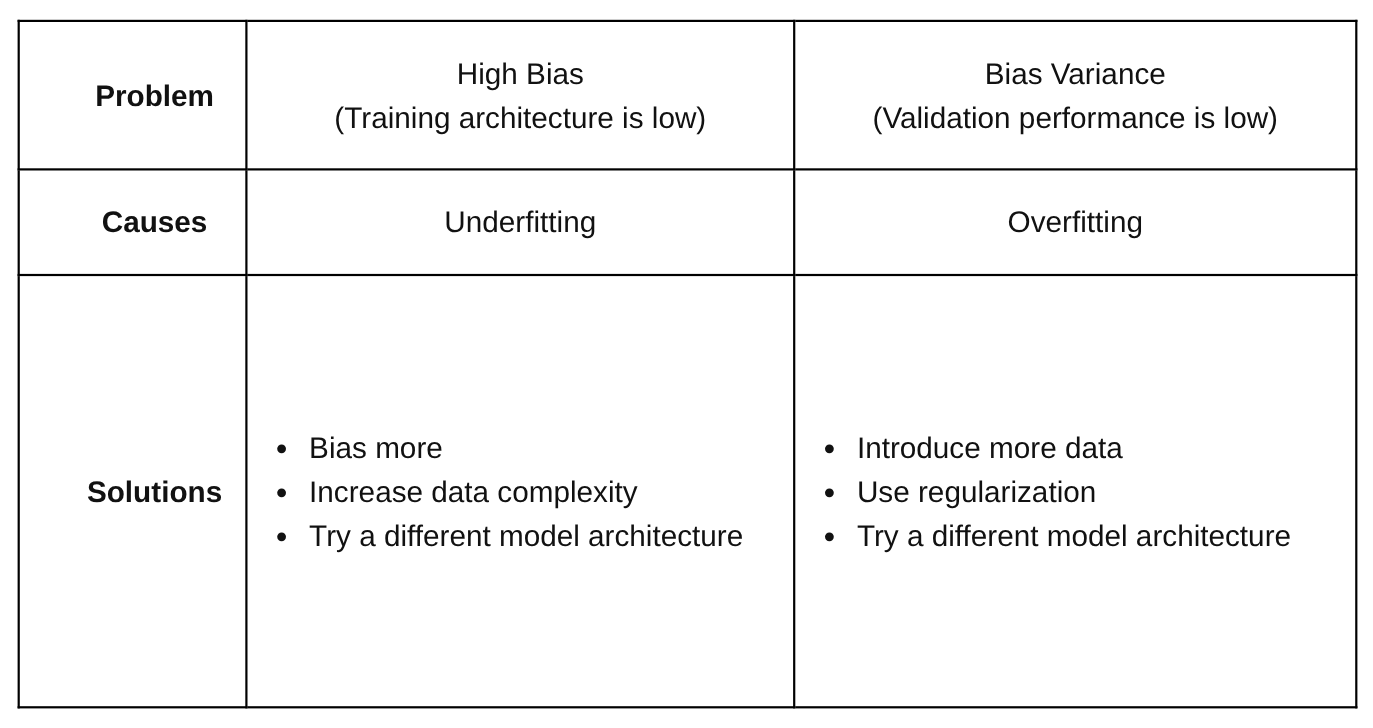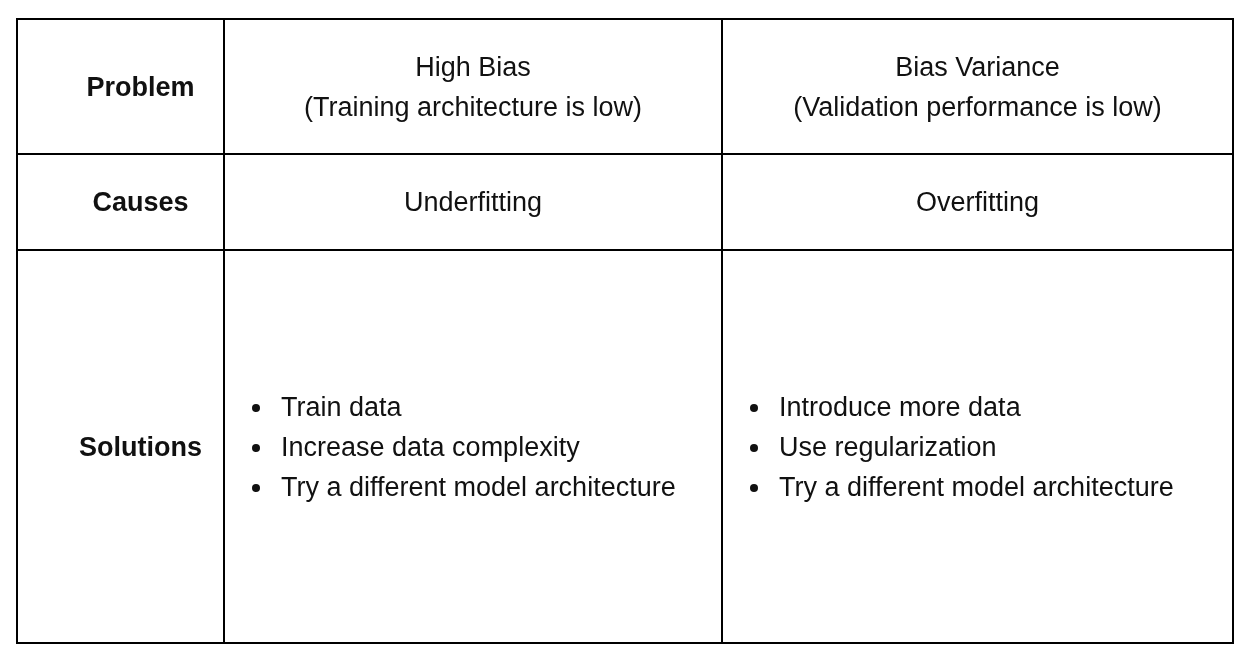--- a/index.html
+++ b/index.html
@@ -80,21 +80,21 @@
     </tr>
     <tr class="r-causes">
       <td class="rowhead">Causes</td>
       <td class="center">Underfitting</td>
       <td class="center">Overfitting</td>
     </tr>
     <tr class="r-solutions">
       <td class="rowhead">Solutions</td>
       <td class="listcell">
         <ul>
-            <li>Train data</li>
+            <li>Bias more</li>
             <li>Increase data complexity</li>
             <li>Try a different model architecture</li>
           </ul>
       </td>
       <td class="listcell">
         <ul>
             <li>Introduce more data</li>
             <li>Use regularization</li>
             <li>Try a different model architecture</li>
           </ul>

